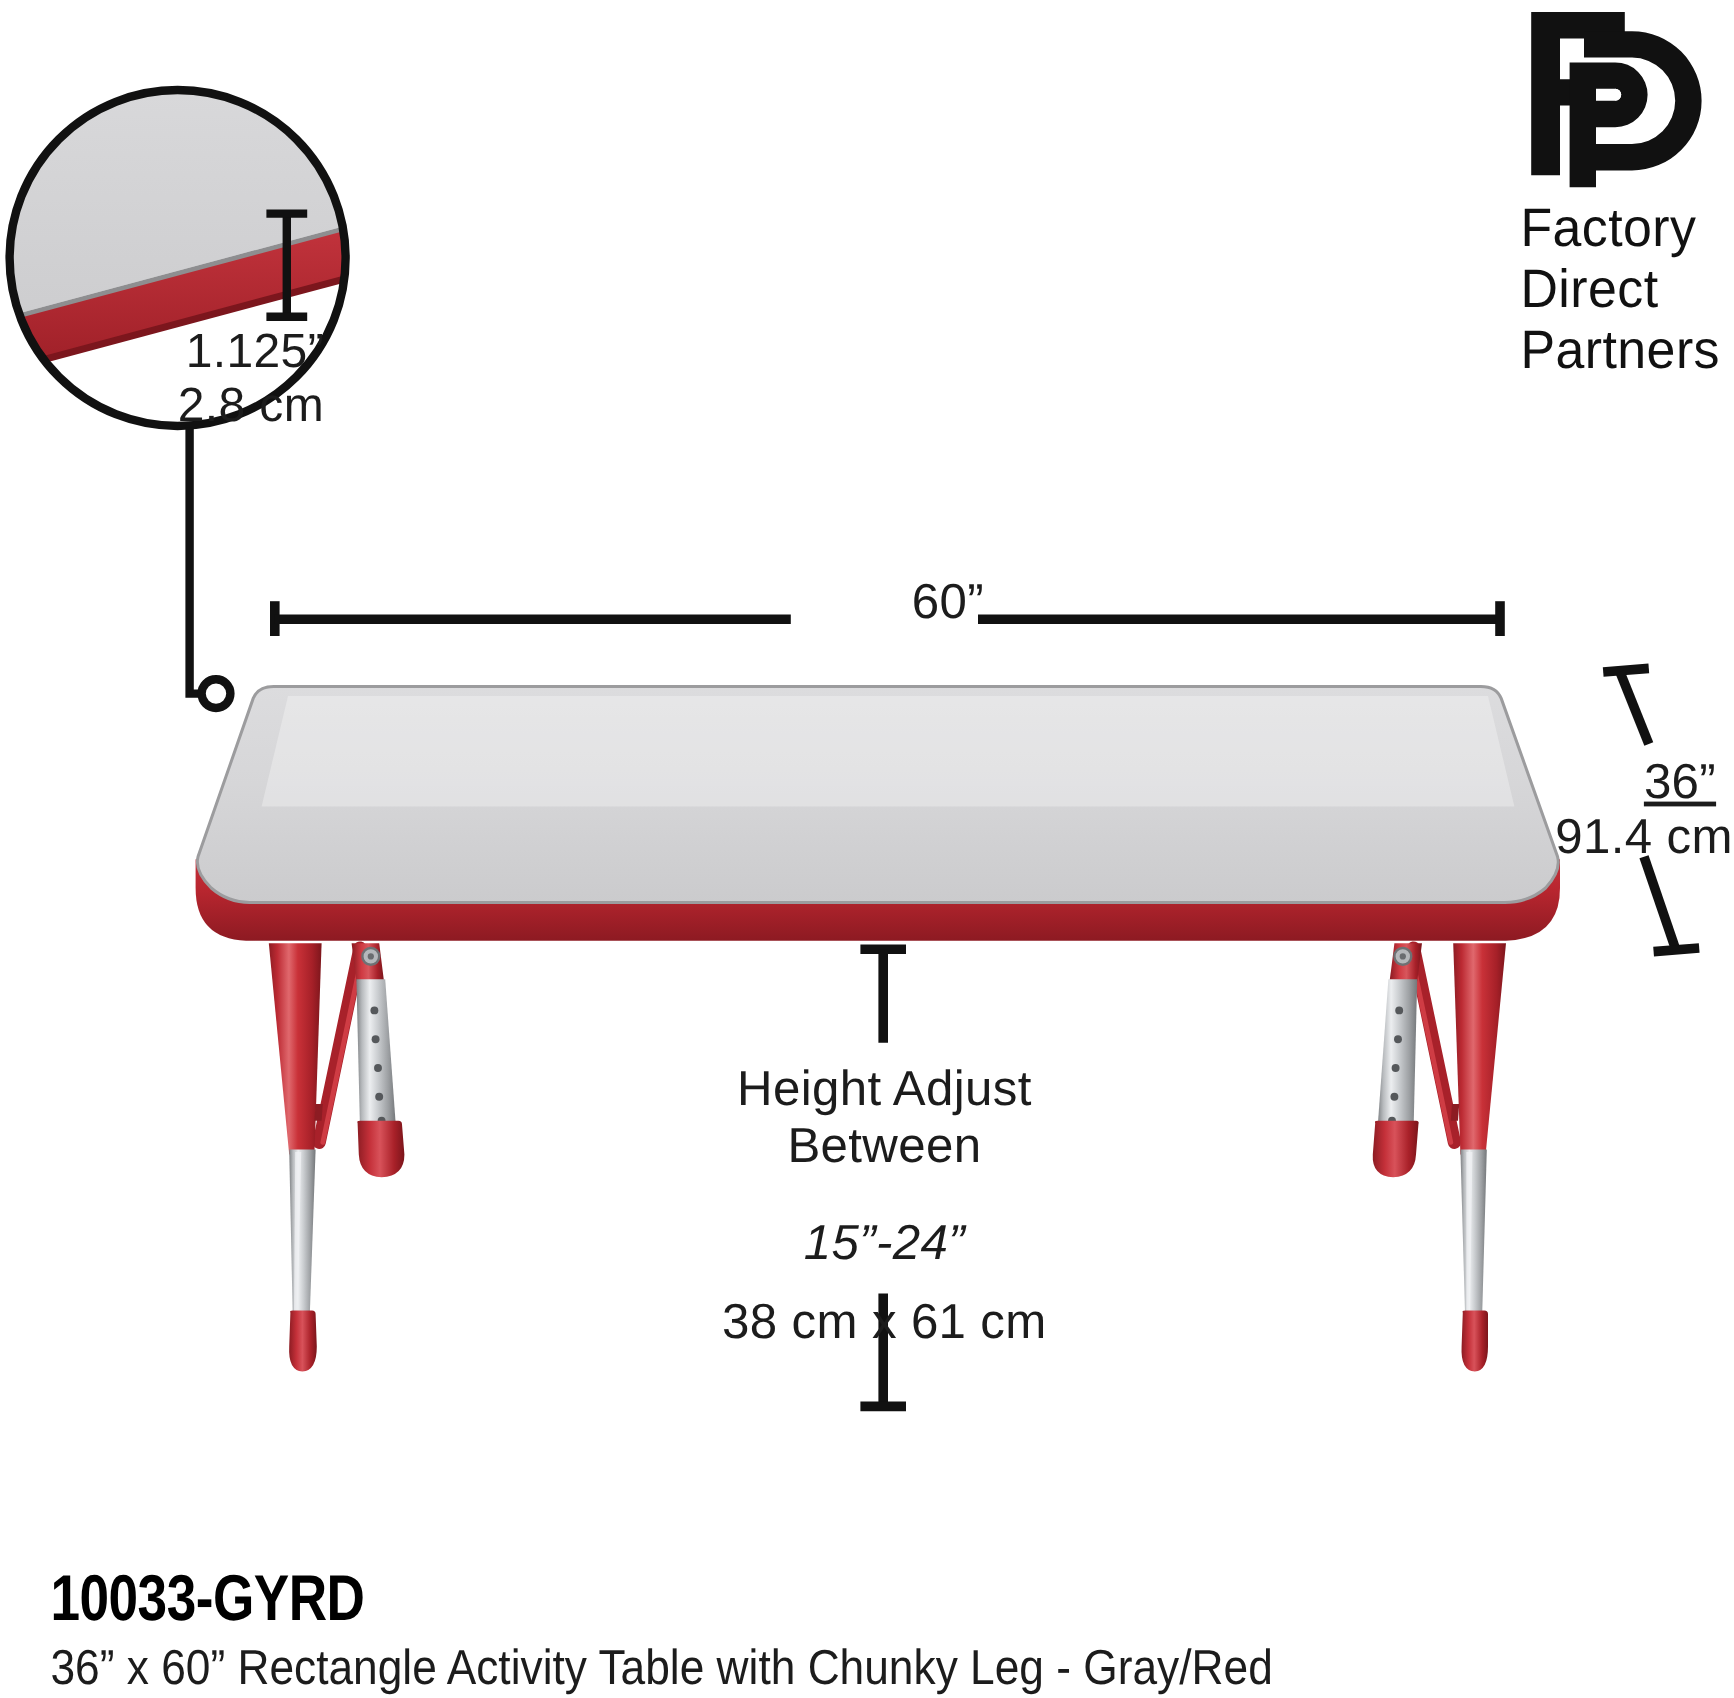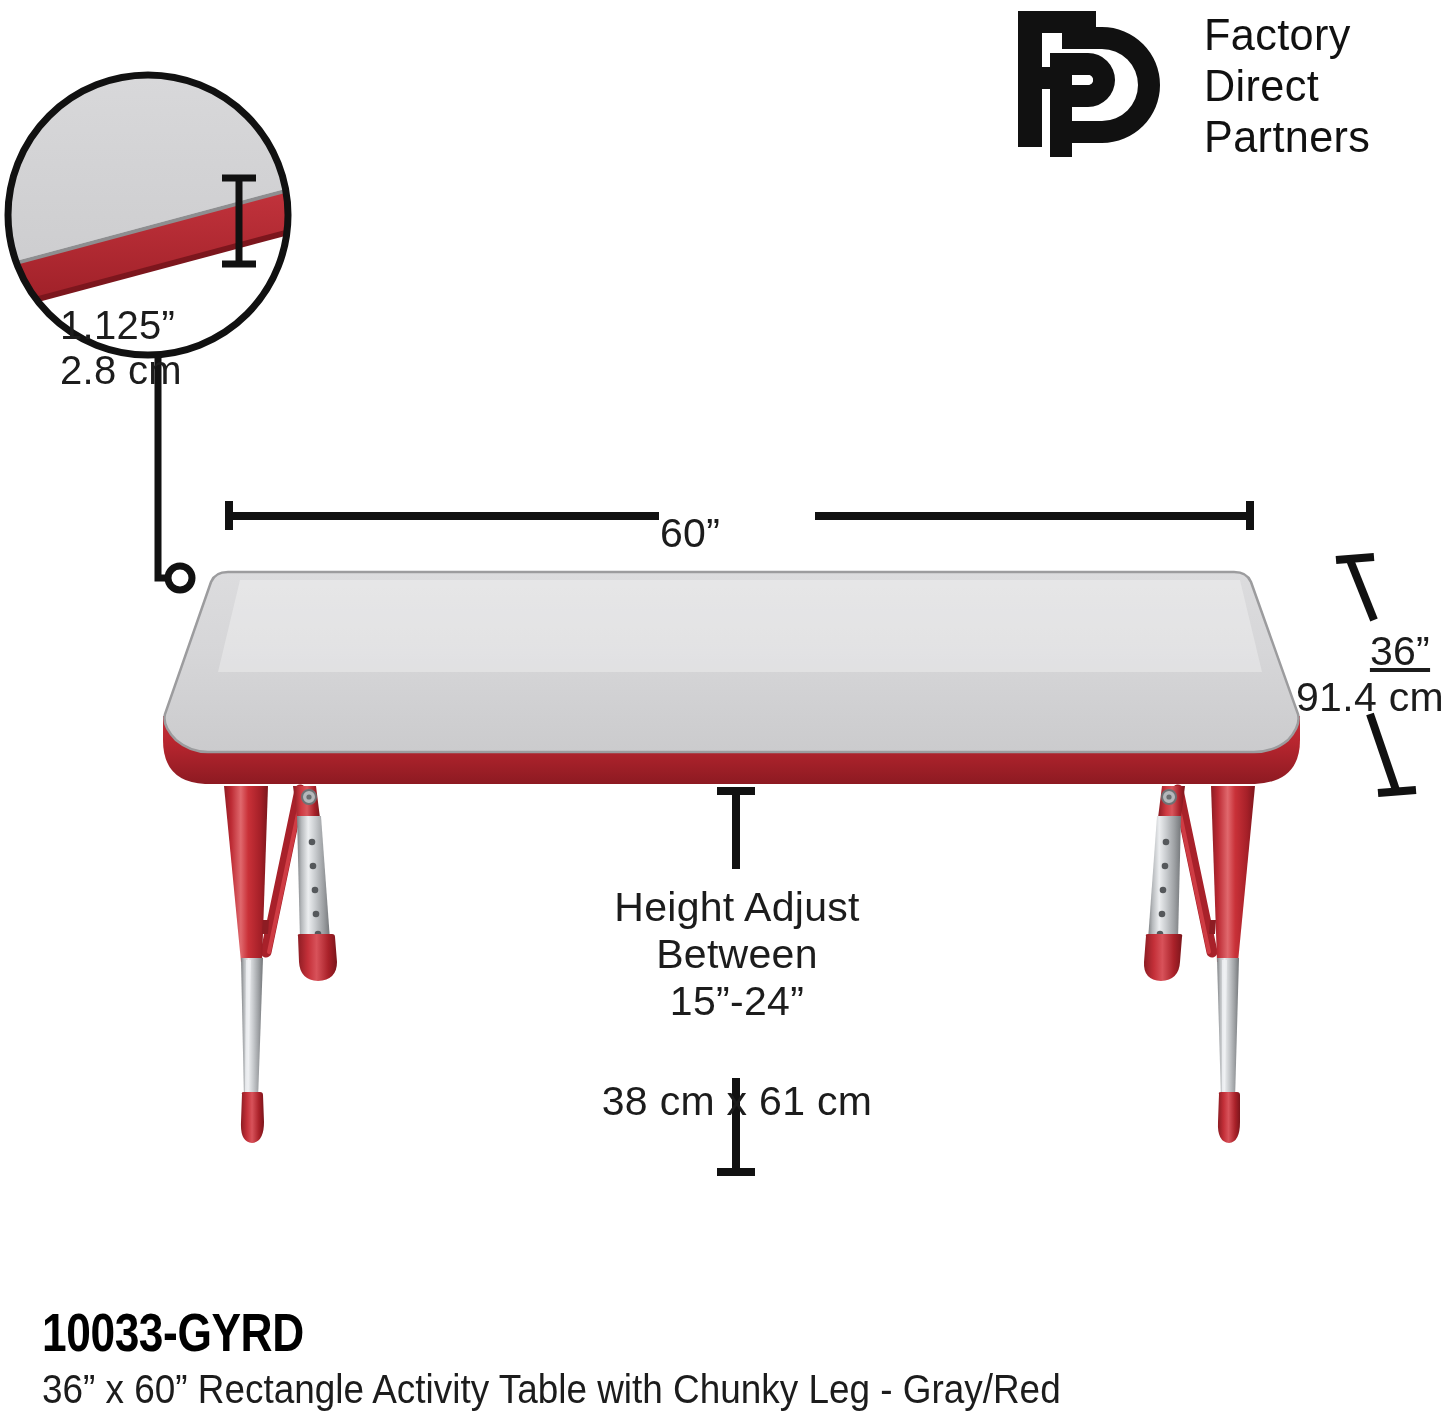--- a/index.html
+++ b/index.html
@@ -33,22 +33,22 @@
   }
 
   
   .logo-block {
     position: absolute;
     left: 1010px;
     top: 4px;
     width: 430px;
     height: 160px;
     display: flex;
-    flex-direction: row;
-    align-items: center;
+    flex-direction: column;
+    align-items: flex-end;
   }
   .logo-mark {
     width: 172px;
     height: 158px;
     flex: 0 0 auto;
   }
   .logo-words {
     margin-left: 22px;
     padding-top: 2px;
     display: flex;
@@ -69,21 +69,21 @@
 
   
   .dimtext {
     position: absolute;
     font-family: "Liberation Sans", sans-serif;
     font-weight: 300;
     color: #1c1c1c;
     white-space: nowrap;
     letter-spacing: 0.3px;
   }
-  .t-center { text-align: left; margin-top: 32px; }
+  .t-center { text-align: right; }
 
   
   .callout-l1 {
     left: 60px; top: 270px;
     width: 210px;
     font-size: 40px;
     line-height: 46px;
   }
   .callout-l2 {
     left: 60px; top: 315px;
@@ -126,21 +126,21 @@
   
   .h-line {
     width: 420px;
     left: 527px;
     font-size: 41px;
     line-height: 47px;
     text-align: center;
   }
   .h1 { top: 884px; }
   .h2 { top: 931px; }
-  .h3 { top: 978px; }
+  .h3 { top: 1012px; font-style: italic; }
   .h4 { top: 1078px; }
 
   
   .sku {
     position: absolute;
     left: 42px;
     top: 1302px;
     font-family: "Liberation Sans", sans-serif;
     font-weight: 700;
     font-size: 54px;

